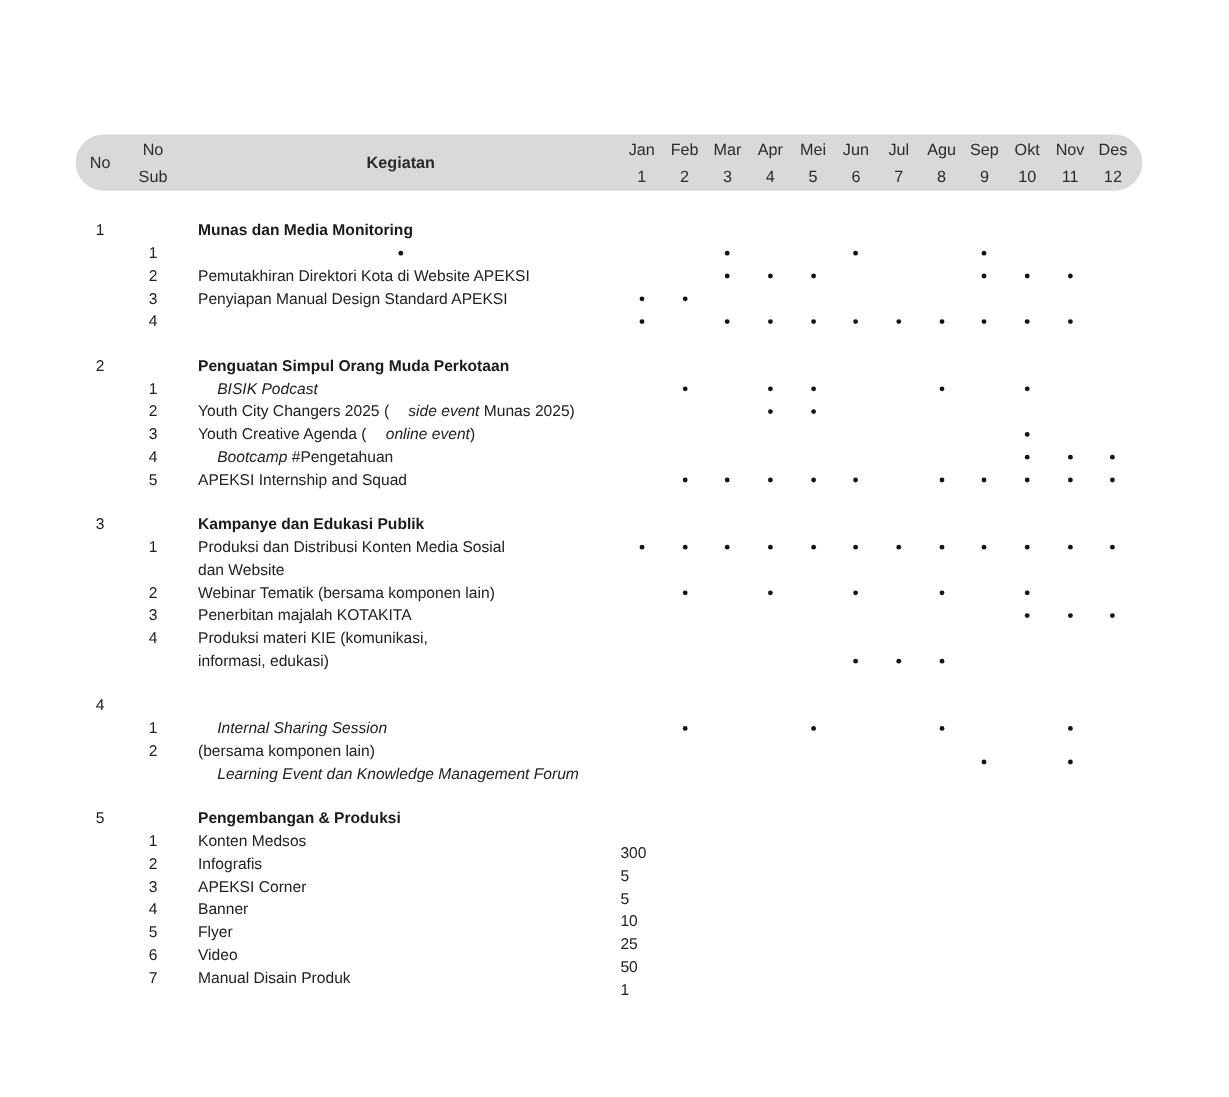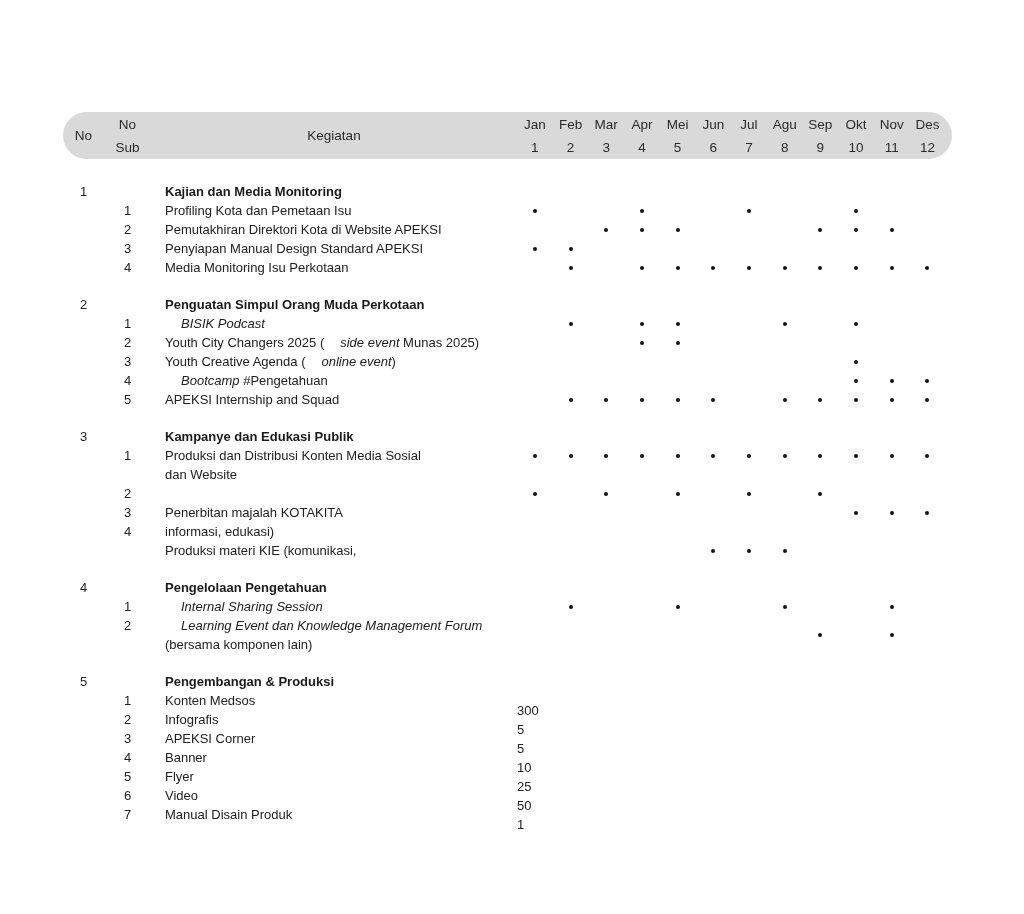--- a/index.html
+++ b/index.html
@@ -10,21 +10,21 @@
   .grid-row { display:grid; grid-template-columns:41px 47px 366px repeat(12, 35.7px); }
 
   .header-bar {
     position:absolute; left:63px; top:112px; width:889px; height:47px;
     background:#d9d9d9; border-radius:24px;
     font-size:13.5px; line-height:23px; color:#2b2b2b;
     align-items:center;
   }
   .h-no  { text-align:center; }
   .h-sub { text-align:center; }
-  .h-keg { text-align:center; }
+  .h-keg { text-align:center;font-weight:bold; }
   .h-month { text-align:center; }
 
   #content { position:absolute; left:63px; top:182px; width:889px; font-size:13px; line-height:19px; }
   .section { margin-bottom:18px; }
   .section-head .c-keg { font-weight:700; color:#1a1a1a; }
   .c-no  { text-align:center; }
   .c-sub { text-align:center; }
   .c-keg { padding-left:14px; }
   .item  { position:relative; }
   .m-cell { position:relative; }
@@ -91,28 +91,25 @@
       <div class="h-month">
         <div>Des</div>
         <div>12</div>
       </div>
     </div>
   <div id="content">
       <div class="section">
         <div class="grid-row section-head">
           <div class="c-no">1</div>
           <div class="c-sub"></div>
-          <div class="c-keg">Kajian dan Media Monitoring</div>
+          <div class="c-keg">Munas dan Media Monitoring</div>
         </div>
         <div class="grid-row item">
           <div class="c-no"></div>
           <div class="c-sub">1</div>
-          <div class="c-keg">
-            <div><span>Profiling Kota dan Pemetaan Isu</span></div>
-          </div>
           <div class="m-cell">
             <div class="dot" style="top: 7.5px;"></div>
           </div>
           <div class="m-cell"></div>
           <div class="m-cell"></div>
           <div class="m-cell">
             <div class="dot" style="top: 7.5px;"></div>
           </div>
           <div class="m-cell"></div>
           <div class="m-cell"></div>
@@ -177,23 +174,20 @@
           <div class="m-cell"></div>
           <div class="m-cell"></div>
           <div class="m-cell"></div>
           <div class="m-cell"></div>
           <div class="m-cell"></div>
           <div class="m-cell"></div>
         </div>
         <div class="grid-row item">
           <div class="c-no"></div>
           <div class="c-sub">4</div>
-          <div class="c-keg">
-            <div><span>Media Monitoring Isu Perkotaan</span></div>
-          </div>
           <div class="m-cell"></div>
           <div class="m-cell">
             <div class="dot" style="top: 7.5px;"></div>
           </div>
           <div class="m-cell"></div>
           <div class="m-cell">
             <div class="dot" style="top: 7.5px;"></div>
           </div>
           <div class="m-cell">
             <div class="dot" style="top: 7.5px;"></div>
@@ -411,20 +405,23 @@
           <div class="m-cell">
             <div class="dot" style="top: 7.5px;"></div>
           </div>
           <div class="m-cell">
             <div class="dot" style="top: 7.5px;"></div>
           </div>
         </div>
         <div class="grid-row item">
           <div class="c-no"></div>
           <div class="c-sub">2</div>
+          <div class="c-keg">
+            <div><span>Webinar Tematik (bersama komponen lain)</span></div>
+          </div>
           <div class="m-cell"></div>
           <div class="m-cell">
             <div class="dot" style="top: 7.5px;"></div>
           </div>
           <div class="m-cell"></div>
           <div class="m-cell">
             <div class="dot" style="top: 7.5px;"></div>
           </div>
           <div class="m-cell"></div>
           <div class="m-cell">
@@ -463,22 +460,22 @@
             <div class="dot" style="top: 7.5px;"></div>
           </div>
           <div class="m-cell">
             <div class="dot" style="top: 7.5px;"></div>
           </div>
         </div>
         <div class="grid-row item">
           <div class="c-no"></div>
           <div class="c-sub">4</div>
           <div class="c-keg">
+            <div><span>Produksi materi KIE (komunikasi,</span></div>
             <div><span>informasi, edukasi)</span></div>
-            <div><span>Produksi materi KIE (komunikasi,</span></div>
           </div>
           <div class="m-cell"></div>
           <div class="m-cell"></div>
           <div class="m-cell"></div>
           <div class="m-cell"></div>
           <div class="m-cell"></div>
           <div class="m-cell">
             <div class="dot" style="top: 26.5px;"></div>
           </div>
           <div class="m-cell">
@@ -490,21 +487,20 @@
           <div class="m-cell"></div>
           <div class="m-cell"></div>
           <div class="m-cell"></div>
           <div class="m-cell"></div>
         </div>
       </div>
       <div class="section">
         <div class="grid-row section-head">
           <div class="c-no">4</div>
           <div class="c-sub"></div>
-          <div class="c-keg">Pengelolaan Pengetahuan</div>
         </div>
         <div class="grid-row item">
           <div class="c-no"></div>
           <div class="c-sub">1</div>
           <div class="c-keg">
             <div><span class="it">Internal Sharing Session</span></div>
           </div>
           <div class="m-cell"></div>
           <div class="m-cell">
             <div class="dot" style="top: 7.5px;"></div>
@@ -523,22 +519,22 @@
           <div class="m-cell"></div>
           <div class="m-cell">
             <div class="dot" style="top: 7.5px;"></div>
           </div>
           <div class="m-cell"></div>
         </div>
         <div class="grid-row item">
           <div class="c-no"></div>
           <div class="c-sub">2</div>
           <div class="c-keg">
+            <div><span>(bersama komponen lain)</span></div>
             <div><span class="it">Learning Event dan Knowledge Management Forum</span></div>
-            <div><span>(bersama komponen lain)</span></div>
           </div>
           <div class="m-cell"></div>
           <div class="m-cell"></div>
           <div class="m-cell"></div>
           <div class="m-cell"></div>
           <div class="m-cell"></div>
           <div class="m-cell"></div>
           <div class="m-cell"></div>
           <div class="m-cell"></div>
           <div class="m-cell">

